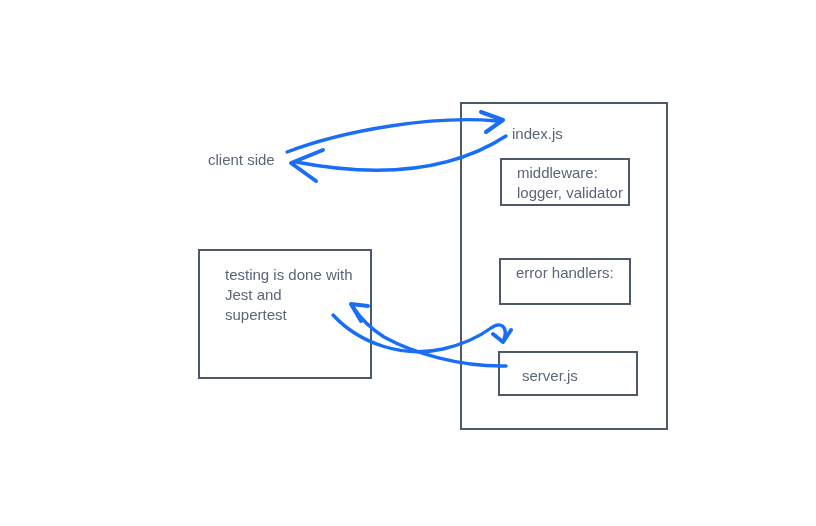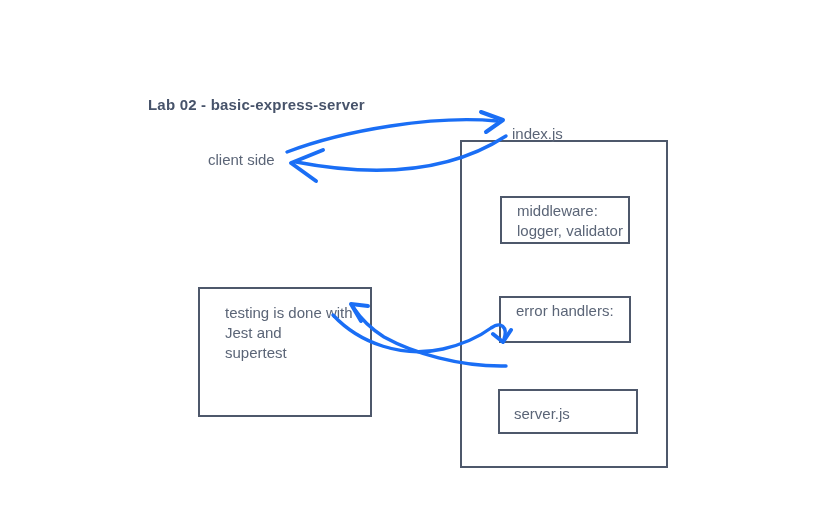--- a/index.html
+++ b/index.html
@@ -29,26 +29,25 @@
   }
   .label {
     font-size: 15px;
     color: var(--text);
   }
   .client-label { left: 208px; top: 151px; text-align: center; }
   .index-label  { left: 512px; top: 125px; }
   .box {
     border: 2px solid var(--border);
     background: transparent;
-    margin-top: 38px;
   }
   .outer-box   { left: 460px; top: 102px; width: 208px; height: 328px; }
   .mw-box      { left: 500px; top: 158px; width: 130px; height: 48px; padding: 3px 0 0 15px; }
   .err-box     { left: 499px; top: 258px; width: 132px; height: 47px; padding: 3px 8px 0 15px; }
-  .server-box  { left: 498px; top: 351px; width: 140px; height: 45px; padding: 13px 0 0 14px; }
+  .server-box  { left: 498px; top: 351px; width: 140px; height: 45px; padding: 13px 0 0 22px; }
   .testing-box { left: 198px; top: 249px; width: 174px; height: 130px; padding: 14px 0 0 25px; }
   .box .line {
     font-size: 15px;
     line-height: 20px;
     color: var(--text);
     white-space: nowrap;
   }
   svg.arrows {
     position: absolute;
     left: 0; top: 0;
@@ -63,21 +62,20 @@
     stroke-linejoin: round;
   }
   svg.arrows .shaft { stroke-width: 3.4; }
   svg.arrows .head  { stroke-width: 4; }
 </style>
 </head>
 <body>
 
 <div class="canvas">
 
-  <div class="abs title">Lab 02 - basic-express-server</div>
 
   <div class="abs label client-label">client side</div>
 
   <div class="abs box outer-box"></div>
 
   <div class="abs label index-label">index.js</div>
 
   <div class="abs box mw-box">
     <div class="line">middleware:</div>
     <div class="line">logger, validator</div>

